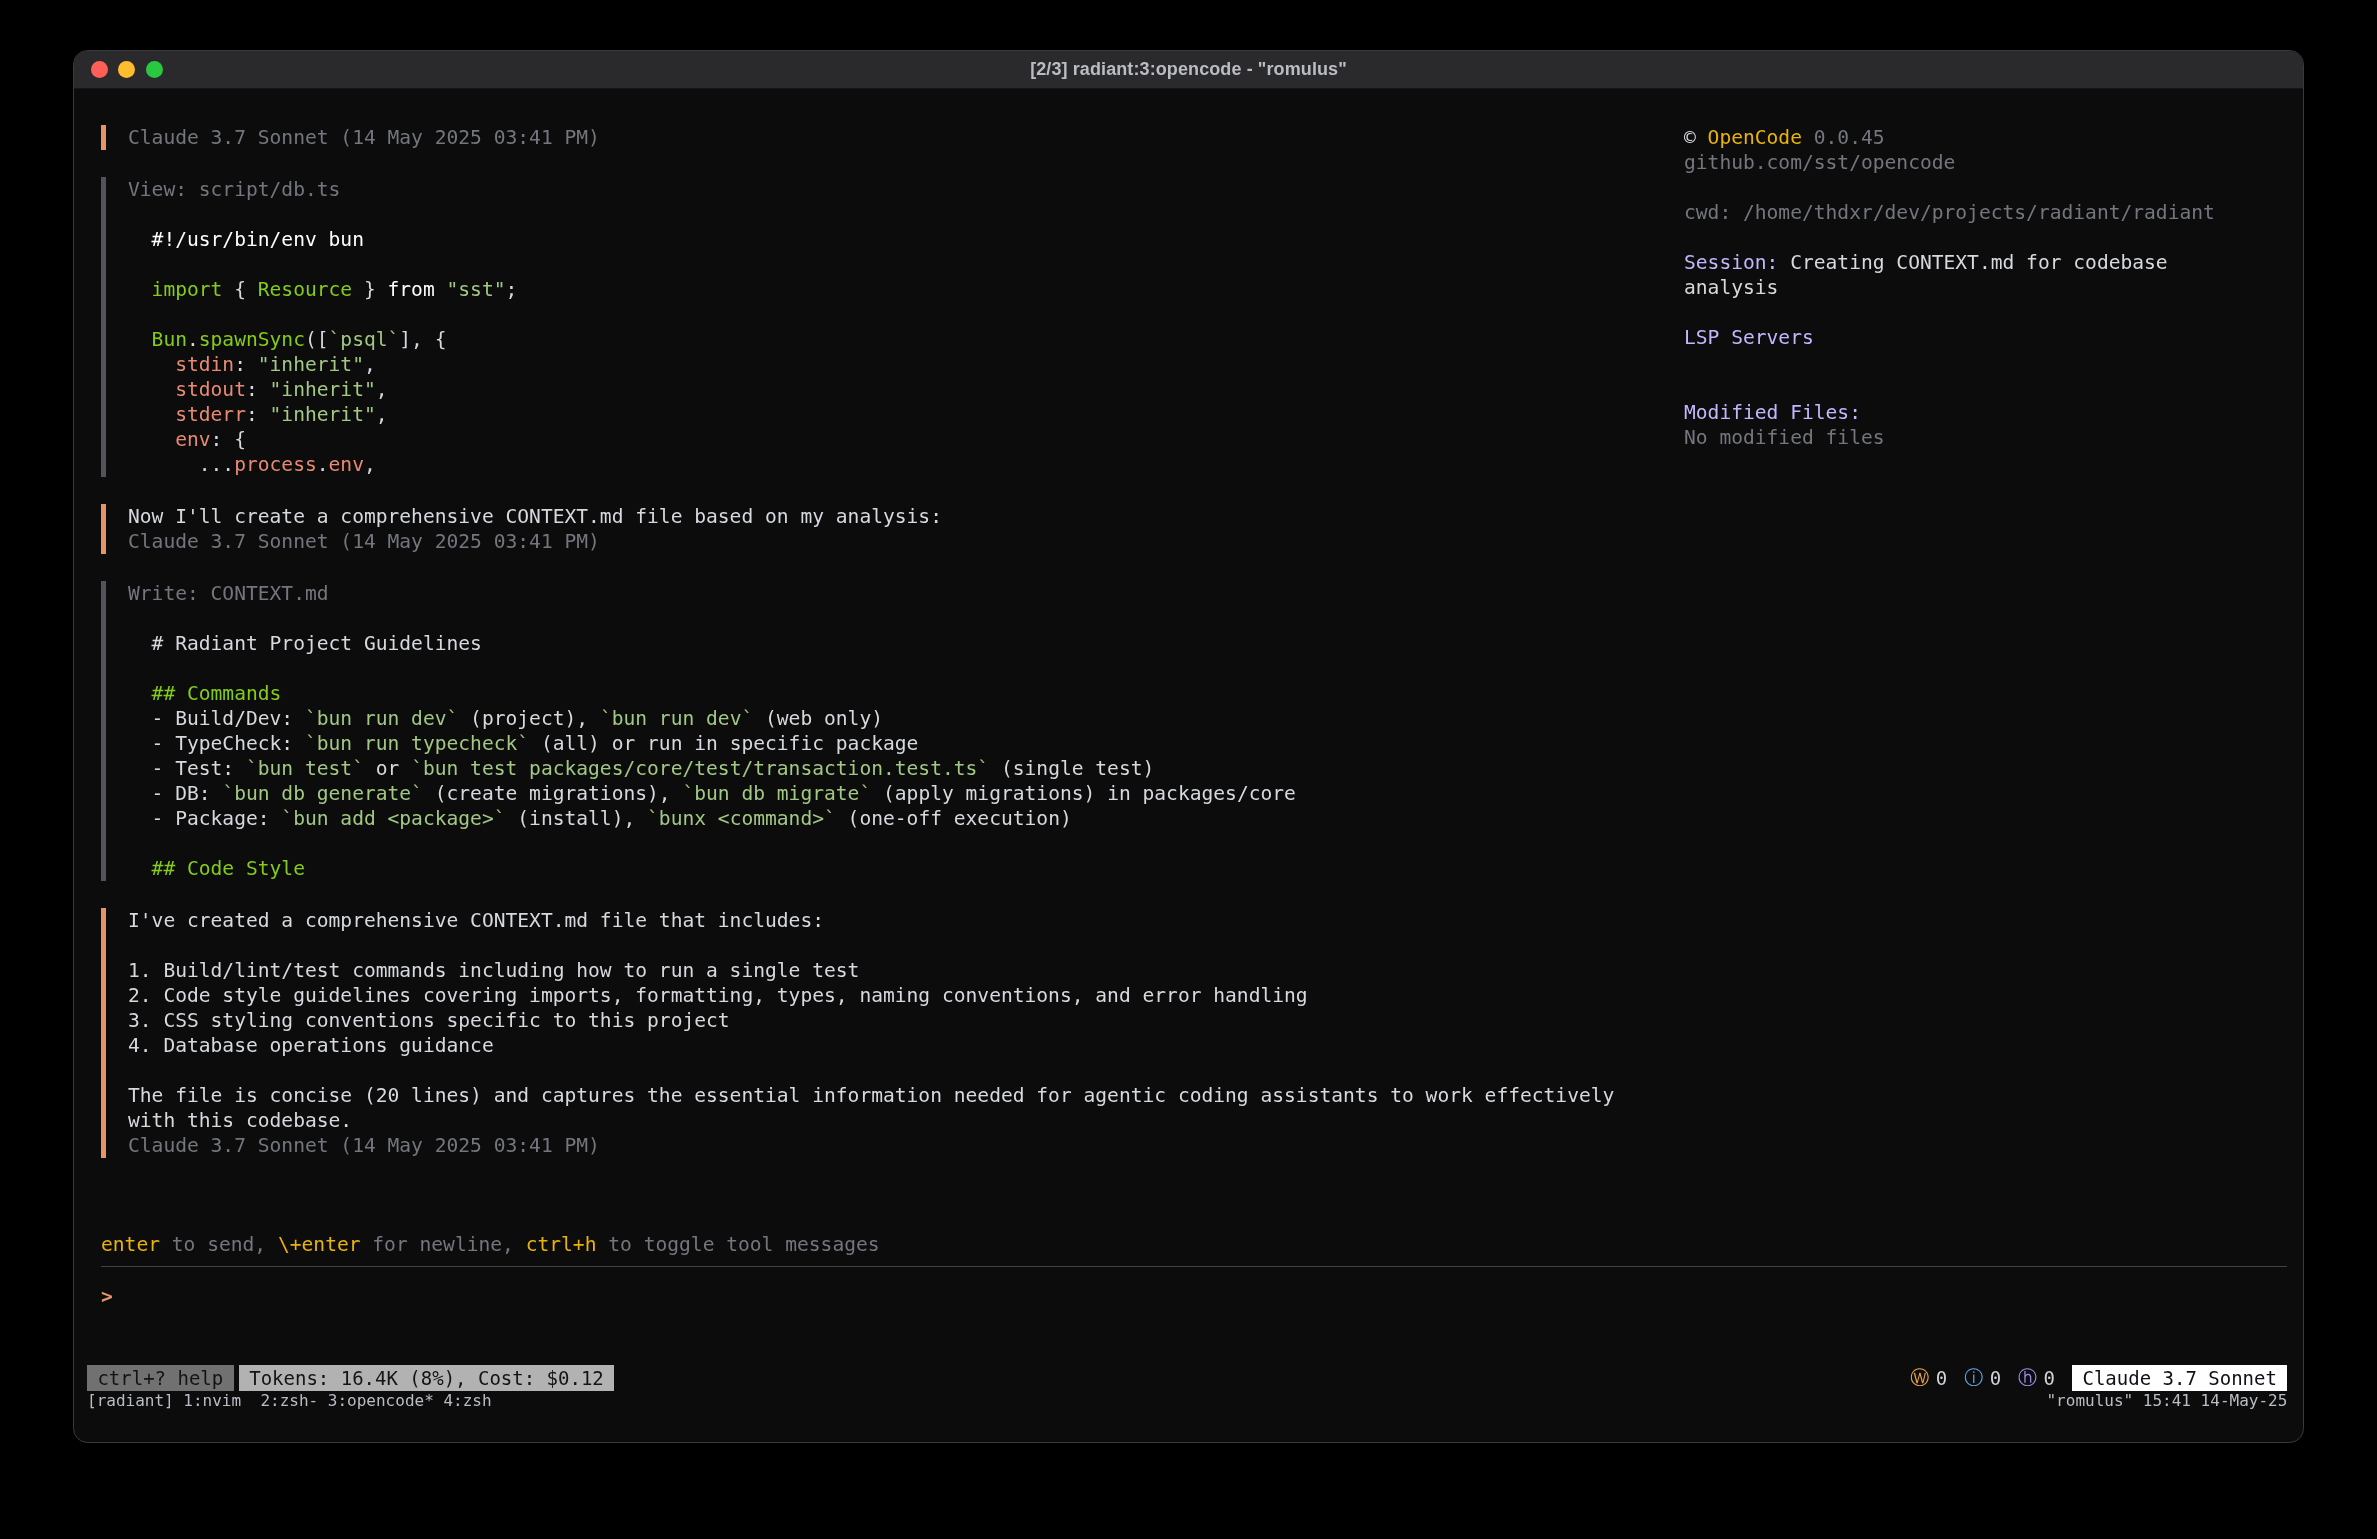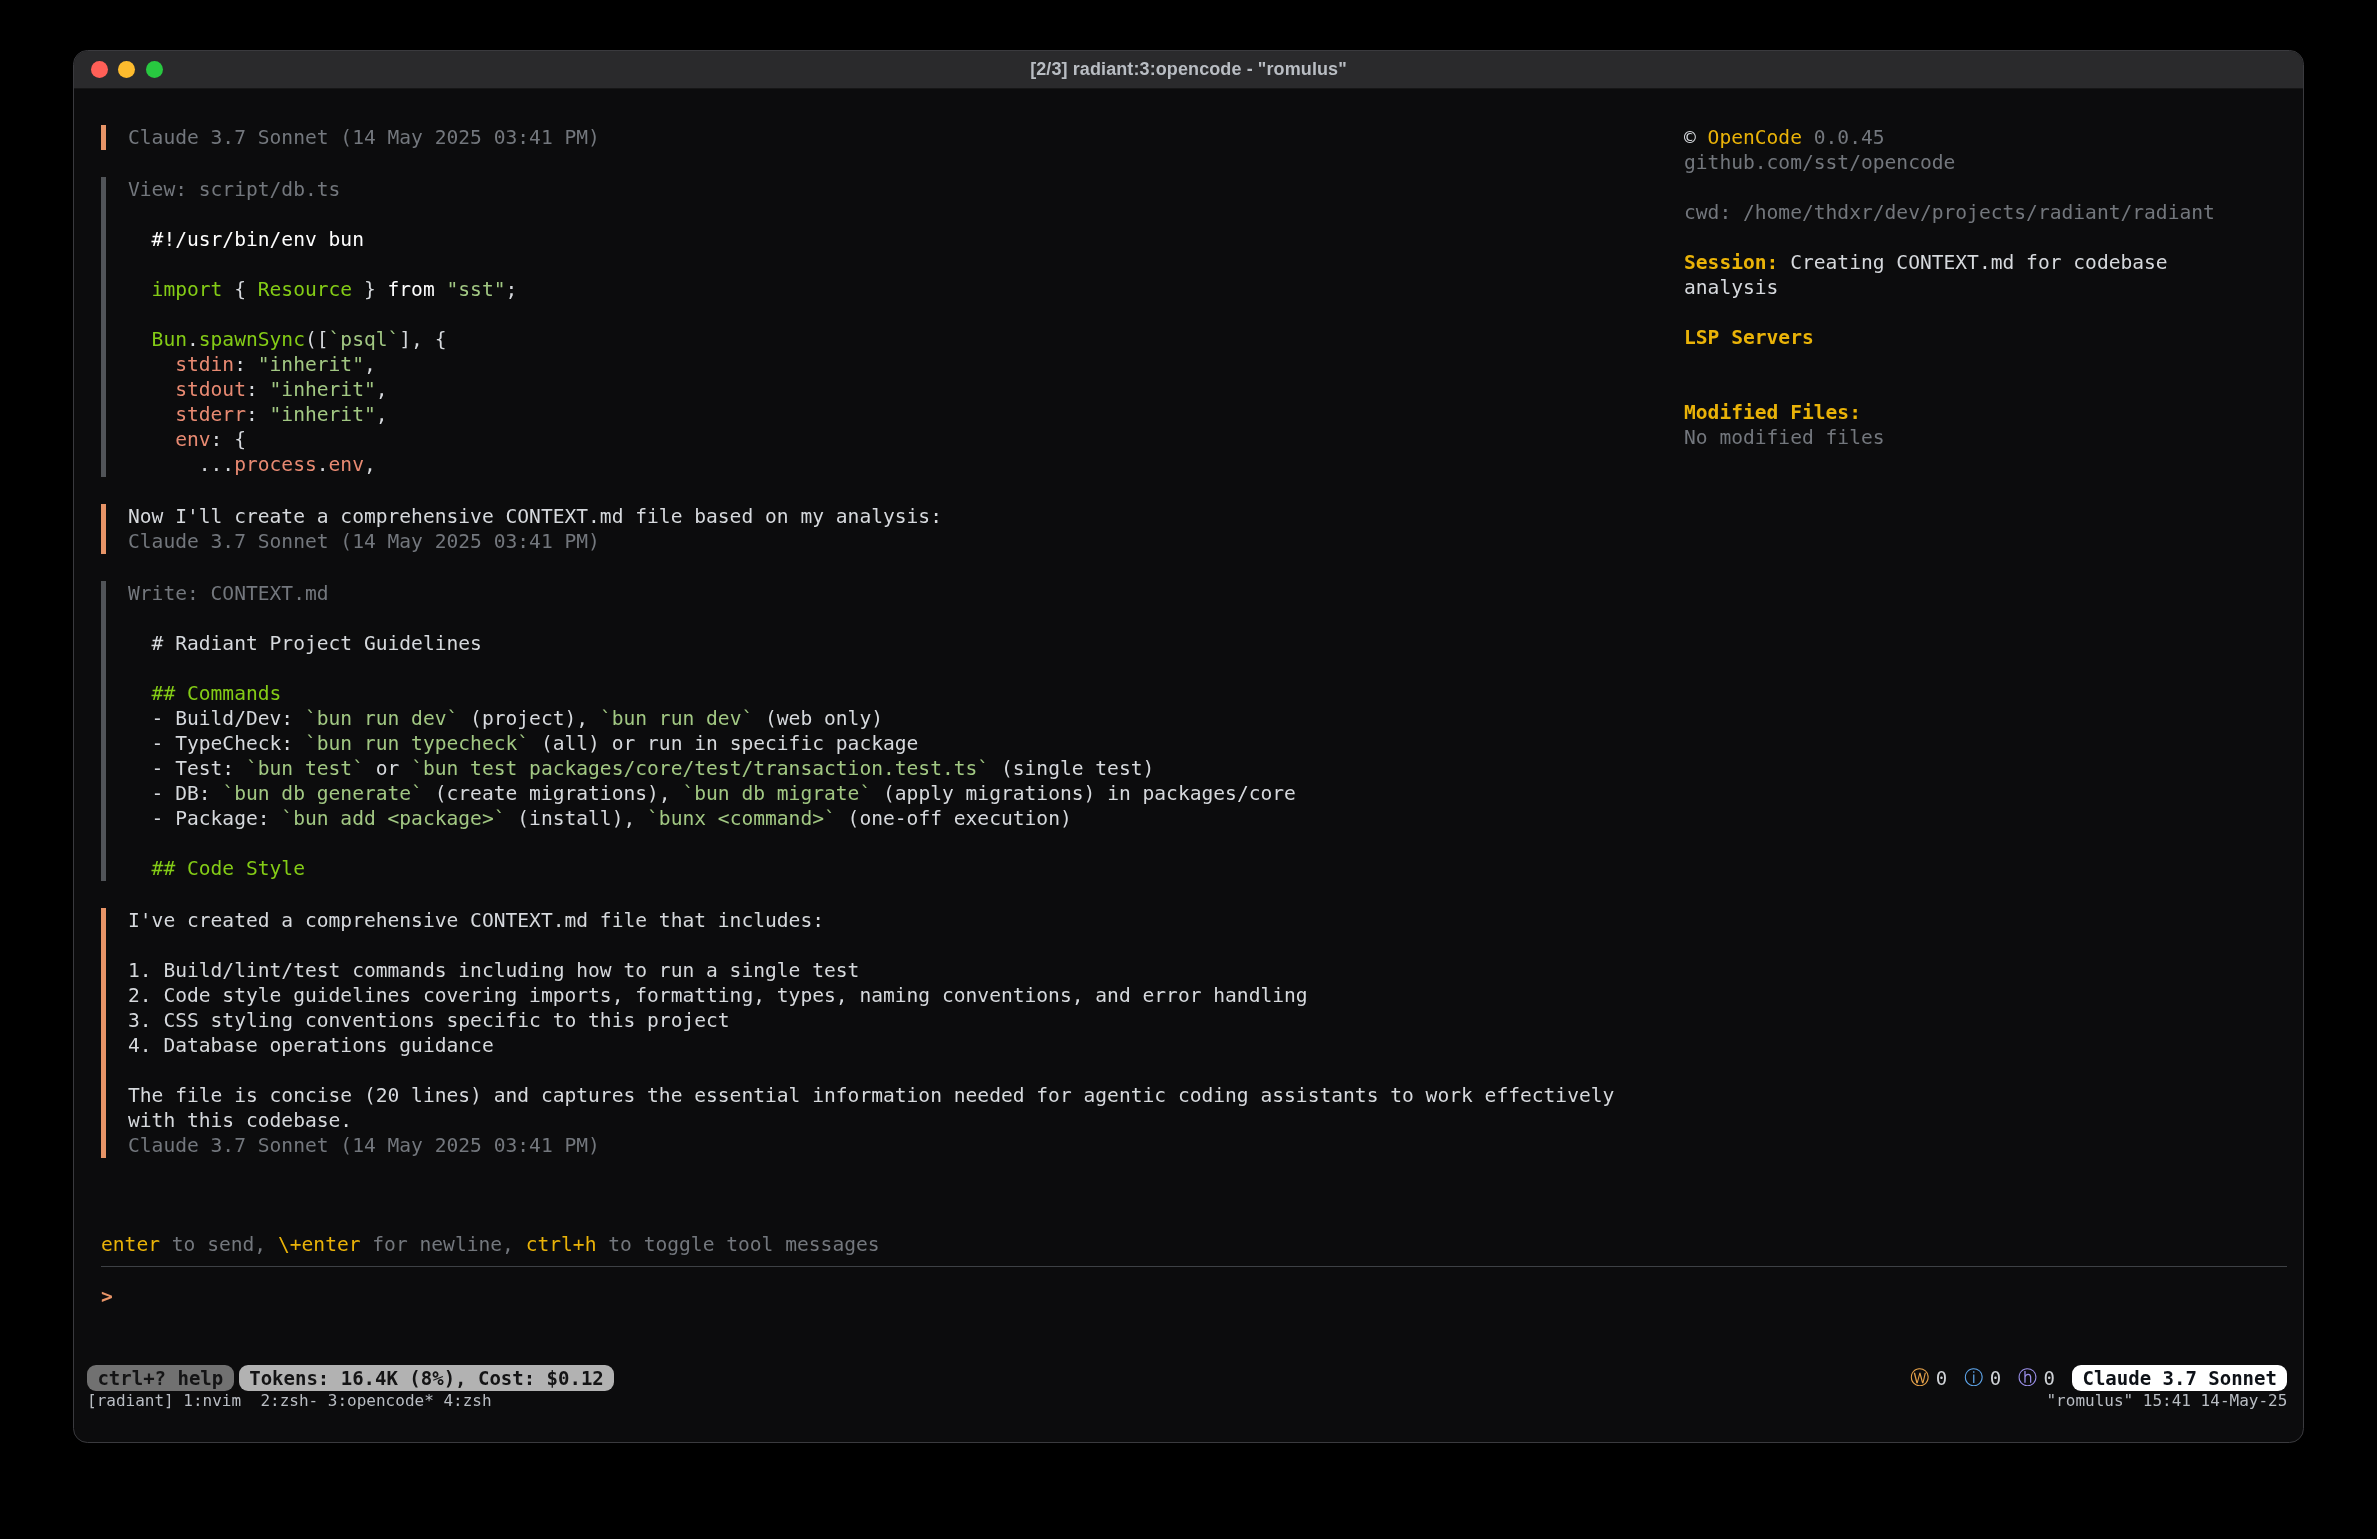--- a/index.html
+++ b/index.html
@@ -26,21 +26,21 @@
     font-size: 18px; font-weight: 700; letter-spacing: 0.1px;
   }
 
   .terminal { position: relative; height: 1354px; }
 
   .line { white-space: pre; line-height: 25px; height: 25px; font-size: 19.6px; }
 
   
   .s-fg  { color: #d6d9dd; }
   .s-dim { color: #73777d; }
-  .s-orb { color: #eab308; font-weight: bold; }
+  .s-orb { color: #c4b5fd; font-weight: normal; }
   .s-bl  { color: #84cc16; }
   .s-gr  { color: #a2c883; }
   .s-pk  { color: #ffffff; text-align: center; }
   .s-sl  { color: #e88a72; }
   .s-wb  { color: #eab308; font-weight: normal; }
 
   .main-pane { position: absolute; left: 27px; right: 15.7px; top: 36px; }
   .block { border-left: 5.9px solid #515458; padding-left: 22px; margin-bottom: 27px; }
   .accent-orange { border-left-color: #e79467; }
   .accent-gray   { border-left-color: #515458; }
@@ -49,21 +49,21 @@
   .separator { margin-top: 9px; border-top: 1.3px solid #3e4145; width: 100%; }
   .prompt-line { margin-top: 17px; font-size: 19.6px; line-height: 25px; }
   .prompt-char { color: #e79467; font-weight: bold; }
 
   .sidebar { position: absolute; left: 1610px; top: 36px; width: 607px; }
 
   .status-bar {
     position: absolute; left: 13px; right: 15.7px; bottom: 52px; height: 26px;
     display: flex; align-items: stretch; font-size: 19px;
   }
-  .badge { display: flex; align-items: center; padding: 0 10.4px; font-weight: 700; border-radius: 9px; }
+  .badge { display: flex; align-items: center; padding: 0 10.4px; font-weight: 400; }
   .badge-help   { background: #717171; color: #141415; margin-right: 5.2px; }
   .badge-tokens { background: #b2b2b2; color: #141415; }
   .sb-spacer { flex: 1; }
   .diag { display: flex; align-items: center; gap: 17px; margin-right: 17px; }
   .diag-item { display: flex; align-items: center; gap: 6.5px; }
   .diag-icon-warn { color: #e6a24a; }
   .diag-icon-info { color: #5ea4e8; }
   .diag-icon-hint { color: #9a8fe8; }
   .diag-count { color: #cfd2d6; }
   .badge-model { background: #ffffff; color: #0d1117; }

